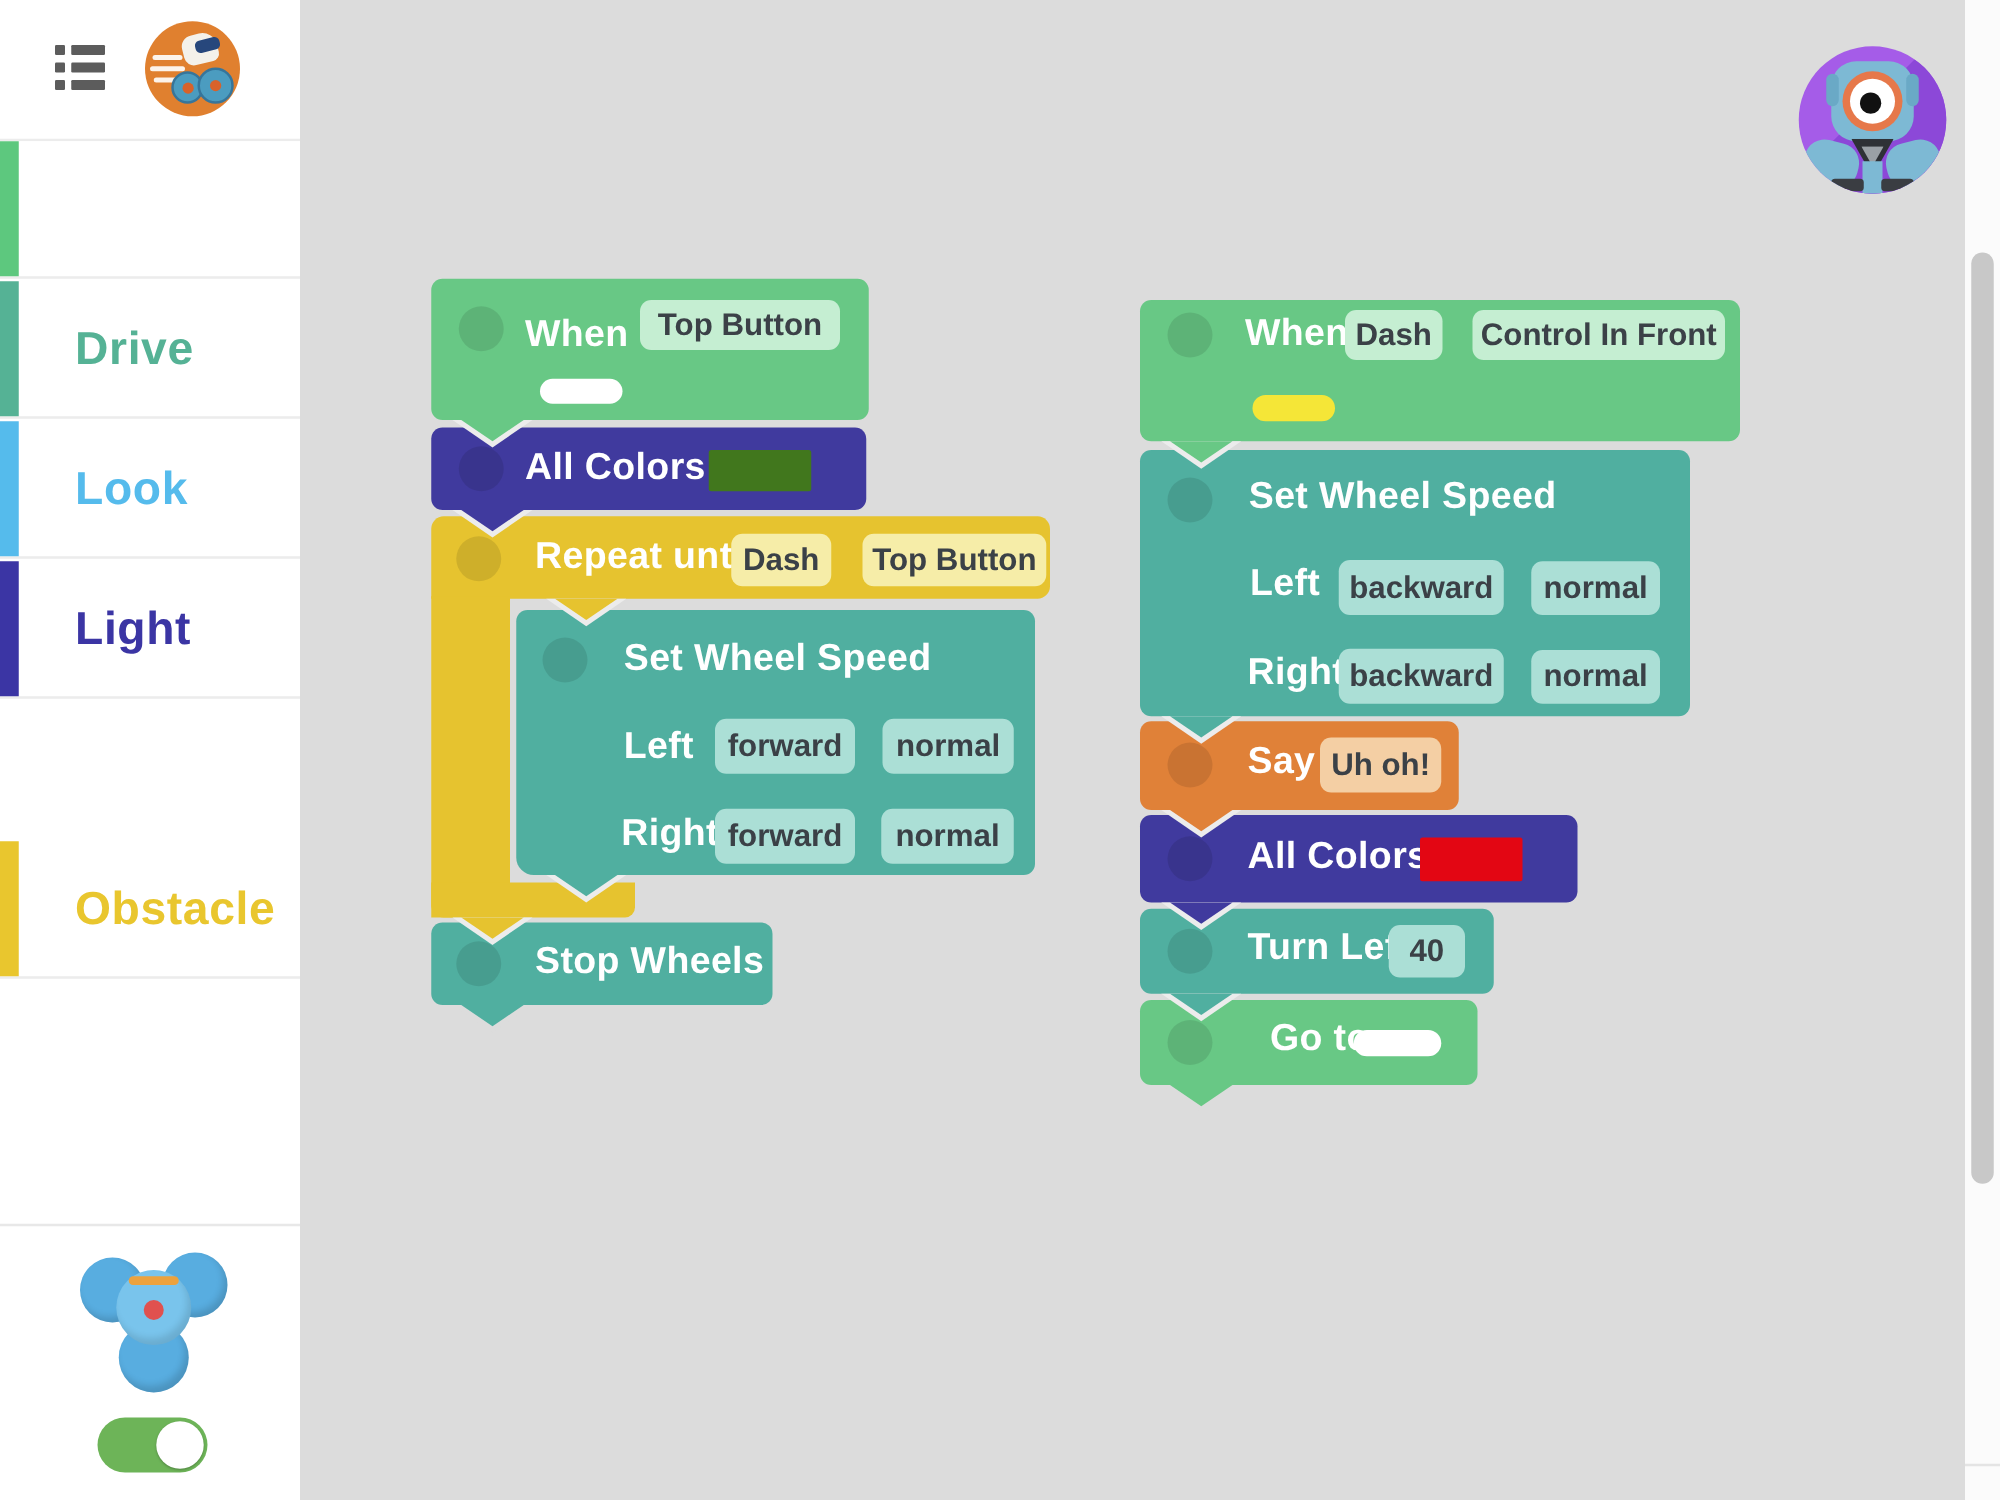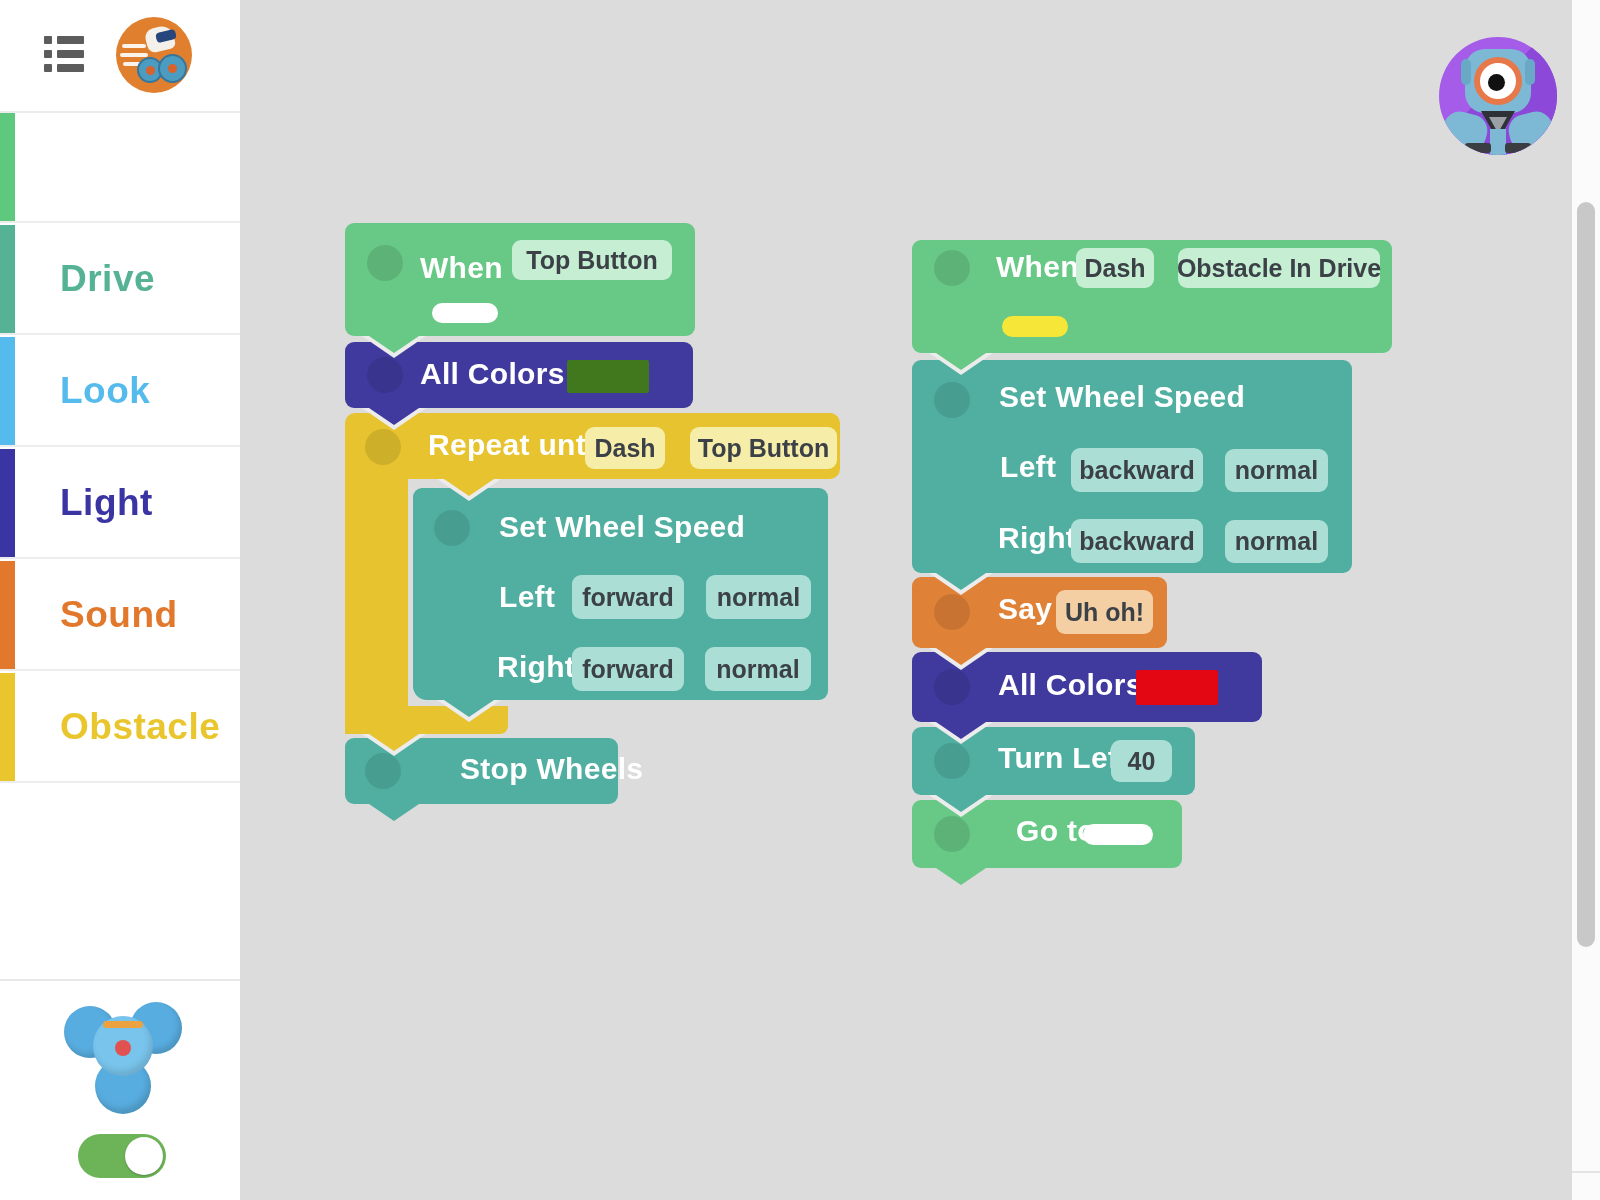--- a/index.html
+++ b/index.html
@@ -128,32 +128,32 @@
     <path class="outer" d="M1,0 L33,22 L65,0 Z"></path>
     <path class="inner" d="M8,0 L33,17 L58,0 Z"></path>
   </svg>
 <svg class="tab t-yellow" style="left:361px;top:734px;" width="66" height="22" viewBox="0 0 66 22">
     <path class="outer" d="M1,0 L33,22 L65,0 Z"></path>
     <path class="inner" d="M8,0 L33,17 L58,0 Z"></path>
   </svg>
 
 <div class="block bg-teal abs" style="left:345px;top:738px;width:273px;height:66px;">
   <span class="bcircle" style="left:20px;top:15px;"></span>
-  <span class="blabel" style="left:83px;top:14px;margin-left:32px;">Stop Wheels</span>
+  <span class="blabel" style="left:83px;top:14px;">Stop Wheels</span>
 </div>
 <svg class="tab t-teal terminal" style="left:361px;top:804px;" width="66" height="22" viewBox="0 0 66 22">
     <path class="outer" d="M1,0 L33,22 L65,0 Z"></path>
     <path class="inner" d="M8,0 L33,17 L58,0 Z"></path>
   </svg>
 
 <div class="block bg-green abs" style="left:912px;top:240px;width:480px;height:113px;">
   <span class="bcircle" style="left:22px;top:10px;"></span>
   <span class="blabel" style="left:84px;top:10px;">When</span>
   <span class="chip chip-mint" style="left:164px;top:8px;width:78px;height:40px;">Dash</span>
-  <span class="chip chip-mint" style="left:266px;top:8px;width:202px;height:40px;">Obstacle In Drive</span>
+  <span class="chip chip-mint" style="left:266px;top:8px;width:202px;height:40px;">Control In Front</span>
   <span class="pill" style="left:90px;top:76px;width:66px;height:21px;background:#f5e637;"></span>
 </div>
 <svg class="tab t-green" style="left:928px;top:353px;" width="66" height="22" viewBox="0 0 66 22">
     <path class="outer" d="M1,0 L33,22 L65,0 Z"></path>
     <path class="inner" d="M8,0 L33,17 L58,0 Z"></path>
   </svg>
 
 <div class="block bg-teal abs" style="left:912px;top:360px;width:440px;height:213px;">
   <span class="bcircle" style="left:22px;top:22px;"></span>
   <span class="blabel" style="left:87px;top:20px;">Set Wheel Speed</span>
@@ -270,24 +270,20 @@
       <span class="sblabel">Look</span>
     </div>
   <div class="sbrow row-drive abs" style="top:225px;">
       <span class="stripe"></span>
       <span class="sblabel">Drive</span>
     </div>
   <div class="sbrow row-light abs" style="top:449px;">
       <span class="stripe"></span>
       <span class="sblabel">Light</span>
     </div>
-  <div class="sbrow row-sound abs" style="top:561px;">
-      <span class="stripe"></span>
-      <span class="sblabel">Sound</span>
-    </div>
   <div class="sbrow row-control abs" style="top:673px;">
       <span class="stripe"></span>
       <span class="sblabel">Obstacle</span>
     </div>
 
   <div id="sb-bottom-divider" class="abs"></div>
 
   <div class="abs" style="left:0;top:990px;width:240px;height:130px;">
     <span class="dot" style="left:64px;top:16px;width:52px;height:52px;background:#58ade0;box-shadow:inset -3px -4px 6px rgba(0,0,0,.15);"></span>
     <span class="dot" style="left:130px;top:12px;width:52px;height:52px;background:#58ade0;box-shadow:inset -3px -4px 6px rgba(0,0,0,.15);"></span>

